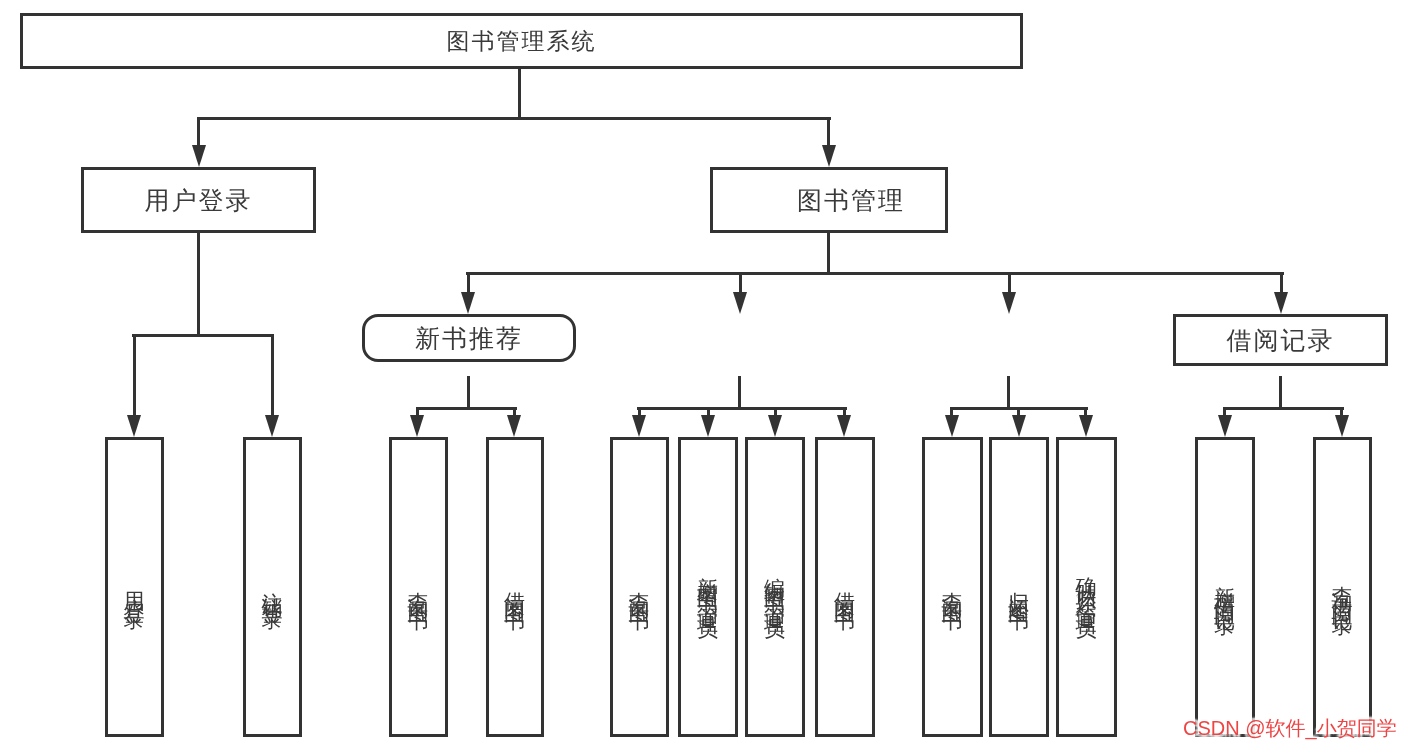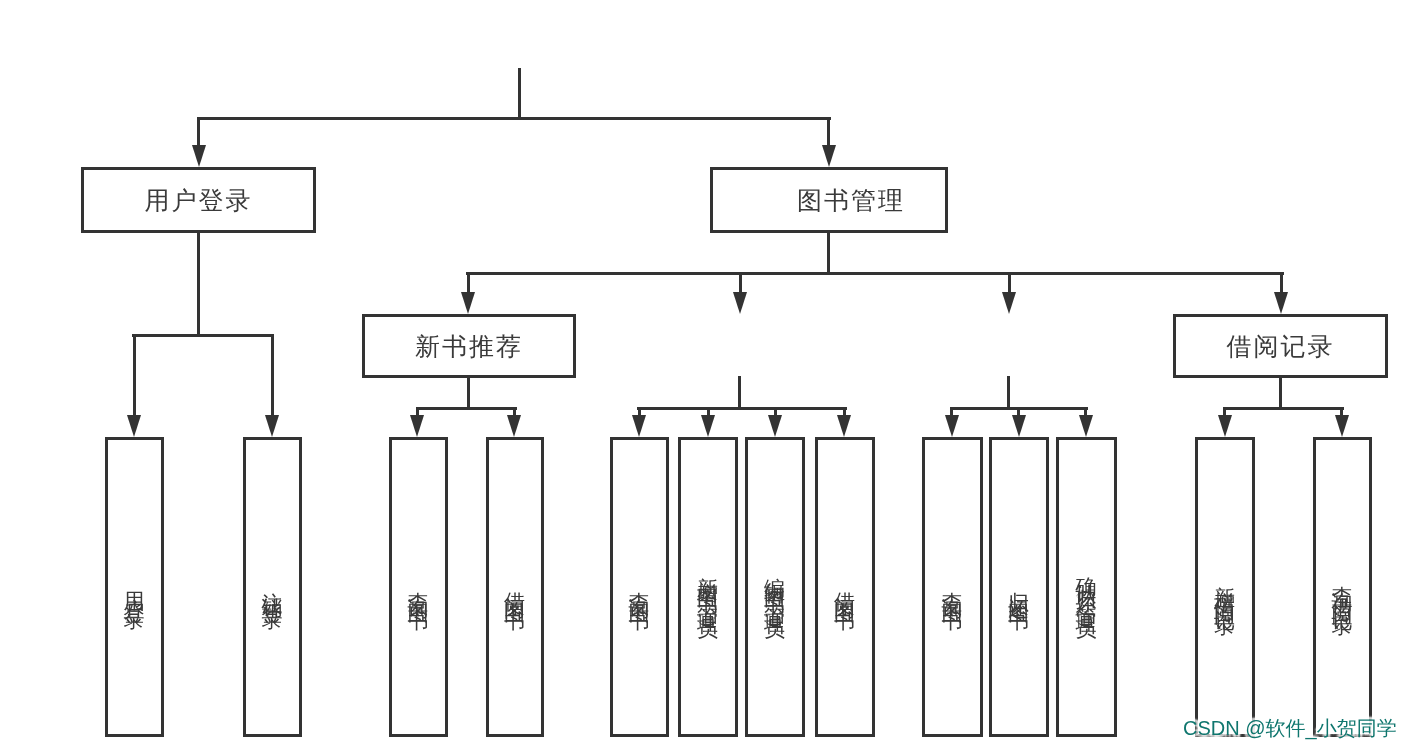--- a/index.html
+++ b/index.html
@@ -38,34 +38,37 @@
     position:absolute;
     width:0;height:0;
     border-left:7px solid transparent;
     border-right:7px solid transparent;
     border-top:22px solid #333333;
   }
   #watermark{
     position:absolute;
     left:1183px;top:715px;
     font-size:20px;
-    color:#0f766e;
+    color:#ef4444;
     white-space:nowrap;
     z-index:10;
     text-shadow:
       -2px -2px 2px #ffffff, 2px -2px 2px #ffffff,
       -2px 2px 2px #ffffff, 2px 2px 2px #ffffff,
       0 0 4px #ffffff;
   }
 </style>
 </head>
 <body>
 
 <div id="stage">
 
+  <div class="box" style="left:20px;top:13px;width:1003px;height:56px;">
+    <span class="hlabel root-label">图书管理系统</span>
+  </div>
 
   <div class="v" style="left:518px;top:68px;height:52px;"></div>
   <div class="h" style="left:197px;top:117px;width:634px;"></div>
   <div class="v" style="left:197px;top:117px;height:30px;"></div>
   <div class="v" style="left:827px;top:117px;height:30px;"></div>
   <div class="arr" style="left:192px;top:145px;"></div>
   <div class="arr" style="left:822px;top:145px;"></div>
 
   <div class="box" style="left:81px;top:167px;width:235px;height:66px;">
     <span class="hlabel">用户登录</span>
@@ -78,24 +81,24 @@
   <div class="h" style="left:466px;top:272px;width:818px;"></div>
   <div class="v" style="left:467px;top:272px;height:22px;"></div>
   <div class="v" style="left:739px;top:272px;height:22px;"></div>
   <div class="v" style="left:1008px;top:272px;height:22px;"></div>
   <div class="v" style="left:1280px;top:272px;height:22px;"></div>
   <div class="arr" style="left:461px;top:292px;"></div>
   <div class="arr" style="left:733px;top:292px;"></div>
   <div class="arr" style="left:1002px;top:292px;"></div>
   <div class="arr" style="left:1274px;top:292px;"></div>
 
-  <div class="box" style="left:362px;top:314px;width:214px;height:64px;">
+  <div class="box" style="left:362px;top:314px;width:214px;height:48px;border-radius:16px;">
     <span class="hlabel">新书推荐</span>
   </div>
-  <div class="box" style="left:1173px;top:314px;width:215px;height:64px;">
+  <div class="box" style="left:1173px;top:314px;width:215px;height:52px;">
     <span class="hlabel">借阅记录</span>
   </div>
 
   <div class="v" style="left:197px;top:231px;height:106px;"></div>
   <div class="h" style="left:132px;top:334px;width:142px;"></div>
   <div class="v" style="left:133px;top:334px;height:84px;"></div>
   <div class="v" style="left:271px;top:334px;height:84px;"></div>
   <div class="arr" style="left:127px;top:415px;"></div>
   <div class="arr" style="left:265px;top:415px;"></div>
 

